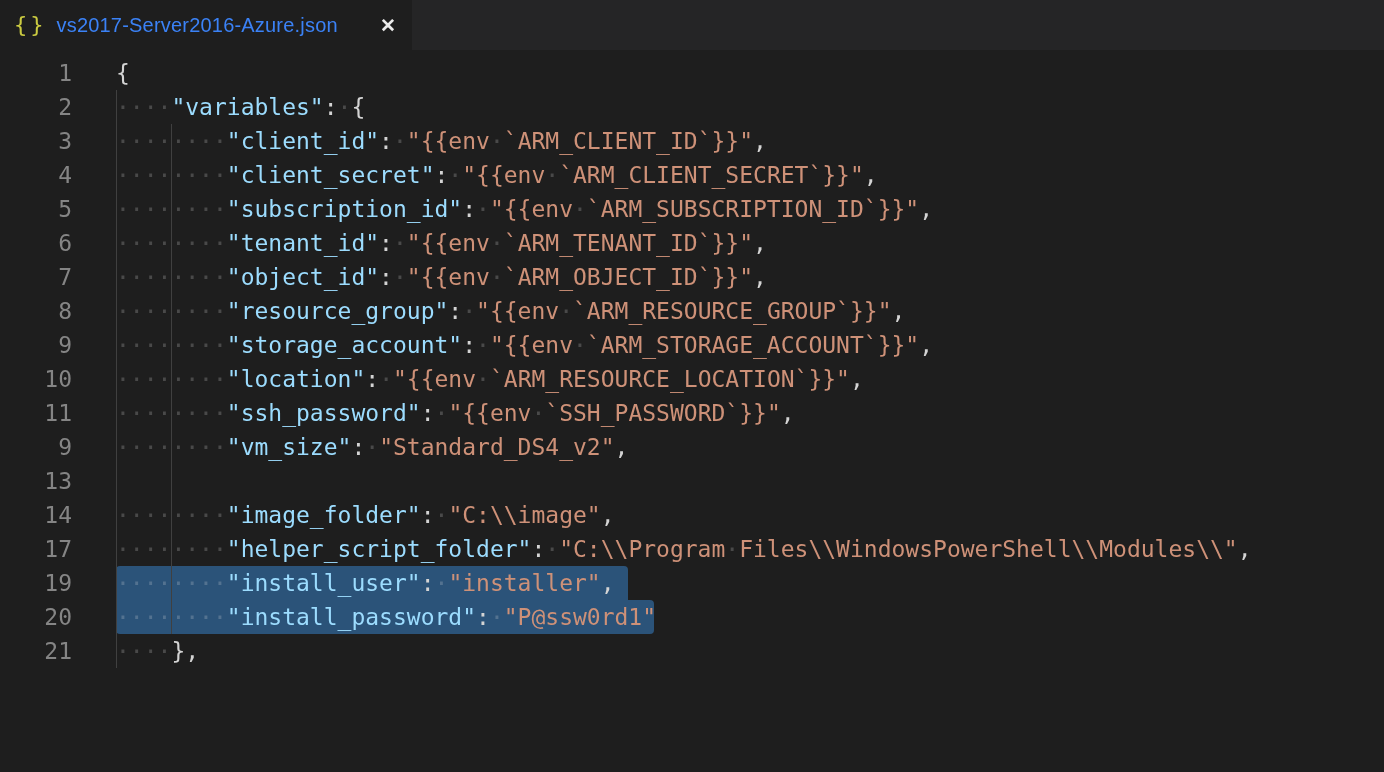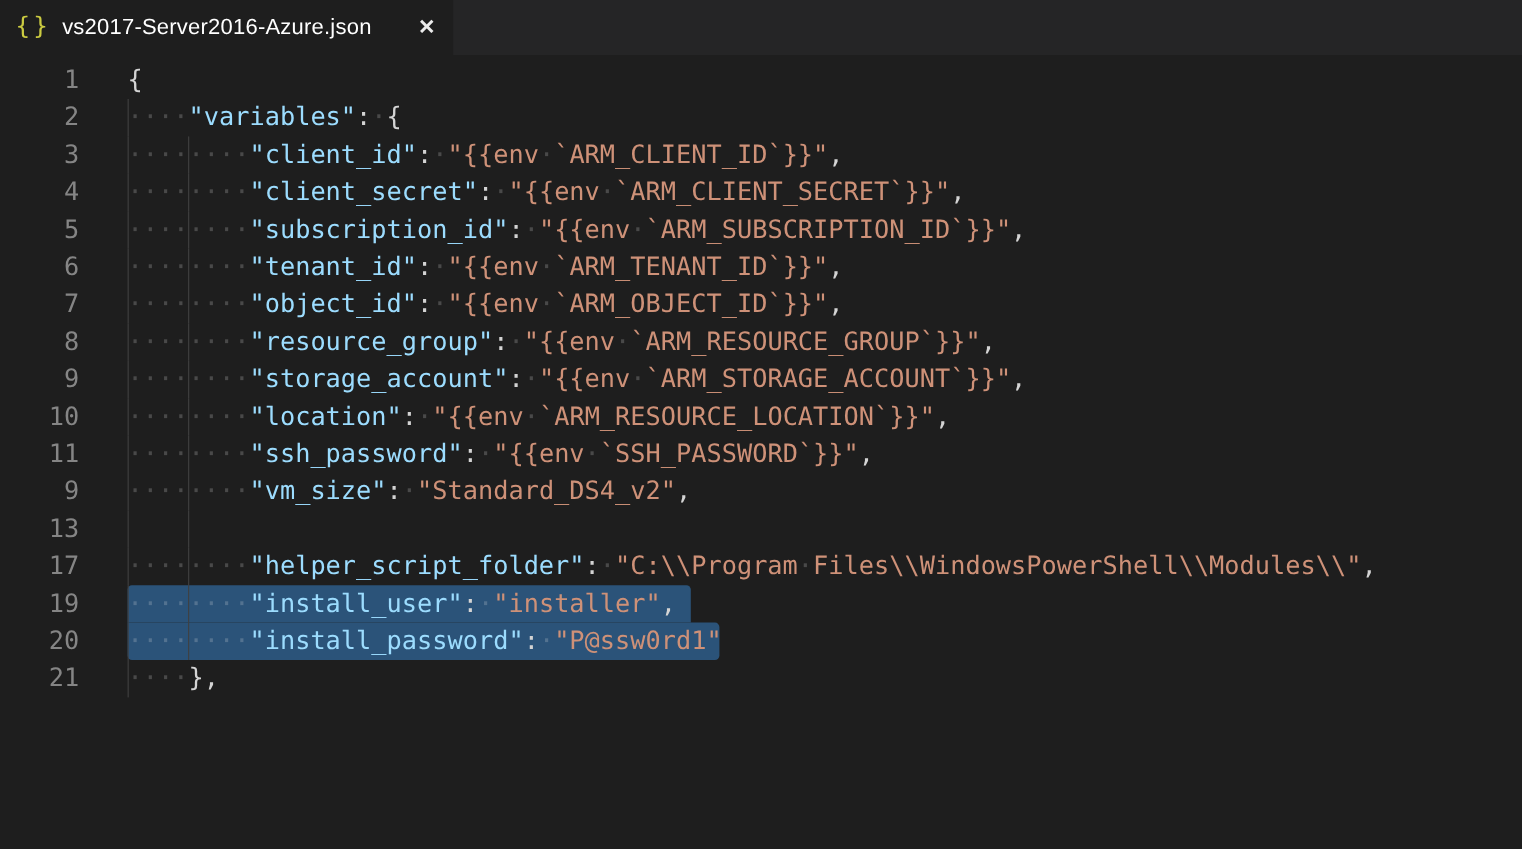--- a/index.html
+++ b/index.html
@@ -25,21 +25,21 @@
     cursor: pointer;
   }
   .tab-icon {
     font-family: "DejaVu Sans Mono", monospace;
     font-size: 22px; letter-spacing: 3px;
     color: #cbcb41;
     margin-right: 10px;
     transform: translateY(-1px);
   }
   .tab-title {
-    color: #ffffff; font-size: 20px; letter-spacing: 0.2px;
+    color: #3b82f6; font-size: 20px; letter-spacing: 0.2px;
     white-space: nowrap;
   }
   .tab-close {
     margin-left: auto;
     color: #ececec; font-size: 19px; font-weight: bold;
     line-height: 1; padding: 2px;
     cursor: pointer;
   }
 
   
@@ -90,18 +90,19 @@
       <div class="row"><div class="guide" style="left: 116px;"></div><div class="guide" style="left: 171.2px;"></div><span class="ln">4</span><span class="code"><span class="w">········</span><span class="k">"client_secret"</span><span class="p">:</span><span class="w">·</span><span class="s">"{{env</span><span class="w">·</span><span class="s">`ARM_CLIENT_SECRET`}}"</span><span class="p">,</span></span></div>
       <div class="row"><div class="guide" style="left: 116px;"></div><div class="guide" style="left: 171.2px;"></div><span class="ln">5</span><span class="code"><span class="w">········</span><span class="k">"subscription_id"</span><span class="p">:</span><span class="w">·</span><span class="s">"{{env</span><span class="w">·</span><span class="s">`ARM_SUBSCRIPTION_ID`}}"</span><span class="p">,</span></span></div>
       <div class="row"><div class="guide" style="left: 116px;"></div><div class="guide" style="left: 171.2px;"></div><span class="ln">6</span><span class="code"><span class="w">········</span><span class="k">"tenant_id"</span><span class="p">:</span><span class="w">·</span><span class="s">"{{env</span><span class="w">·</span><span class="s">`ARM_TENANT_ID`}}"</span><span class="p">,</span></span></div>
       <div class="row"><div class="guide" style="left: 116px;"></div><div class="guide" style="left: 171.2px;"></div><span class="ln">7</span><span class="code"><span class="w">········</span><span class="k">"object_id"</span><span class="p">:</span><span class="w">·</span><span class="s">"{{env</span><span class="w">·</span><span class="s">`ARM_OBJECT_ID`}}"</span><span class="p">,</span></span></div>
       <div class="row"><div class="guide" style="left: 116px;"></div><div class="guide" style="left: 171.2px;"></div><span class="ln">8</span><span class="code"><span class="w">········</span><span class="k">"resource_group"</span><span class="p">:</span><span class="w">·</span><span class="s">"{{env</span><span class="w">·</span><span class="s">`ARM_RESOURCE_GROUP`}}"</span><span class="p">,</span></span></div>
       <div class="row"><div class="guide" style="left: 116px;"></div><div class="guide" style="left: 171.2px;"></div><span class="ln">9</span><span class="code"><span class="w">········</span><span class="k">"storage_account"</span><span class="p">:</span><span class="w">·</span><span class="s">"{{env</span><span class="w">·</span><span class="s">`ARM_STORAGE_ACCOUNT`}}"</span><span class="p">,</span></span></div>
       <div class="row"><div class="guide" style="left: 116px;"></div><div class="guide" style="left: 171.2px;"></div><span class="ln">10</span><span class="code"><span class="w">········</span><span class="k">"location"</span><span class="p">:</span><span class="w">·</span><span class="s">"{{env</span><span class="w">·</span><span class="s">`ARM_RESOURCE_LOCATION`}}"</span><span class="p">,</span></span></div>
       <div class="row"><div class="guide" style="left: 116px;"></div><div class="guide" style="left: 171.2px;"></div><span class="ln">11</span><span class="code"><span class="w">········</span><span class="k">"ssh_password"</span><span class="p">:</span><span class="w">·</span><span class="s">"{{env</span><span class="w">·</span><span class="s">`SSH_PASSWORD`}}"</span><span class="p">,</span></span></div>
       <div class="row"><div class="guide" style="left: 116px;"></div><div class="guide" style="left: 171.2px;"></div><span class="ln">9</span><span class="code"><span class="w">········</span><span class="k">"vm_size"</span><span class="p">:</span><span class="w">·</span><span class="s">"Standard_DS4_v2"</span><span class="p">,</span></span></div>
       <div class="row"><div class="guide" style="left: 116px;"></div><div class="guide" style="left: 171.2px;"></div><span class="ln">13</span><span class="code"></span></div>
+      <div class="row"><div class="guide" style="left: 116px;"></div><div class="guide" style="left: 171.2px;"></div><span class="ln">14</span><span class="code"><span class="w">········</span><span class="k">"image_folder"</span><span class="p">:</span><span class="w">·</span><span class="s">"C:\\image"</span><span class="p">,</span></span></div>
       <div class="row"><div class="guide" style="left: 116px;"></div><div class="guide" style="left: 171.2px;"></div><span class="ln">17</span><span class="code"><span class="w">········</span><span class="k">"helper_script_folder"</span><span class="p">:</span><span class="w">·</span><span class="s">"C:\\Program</span><span class="w">·</span><span class="s">Files\\WindowsPowerShell\\Modules\\"</span><span class="p">,</span></span></div>
       <div class="row"><div class="sel" style="left: 116px; width: 511.8px; border-radius: 4px 4px 0px 0px;"></div><div class="guide" style="left: 116px;"></div><div class="guide" style="left: 171.2px;"></div><span class="ln">19</span><span class="code"><span class="w">········</span><span class="k">"install_user"</span><span class="p">:</span><span class="w">·</span><span class="s">"installer"</span><span class="p">,</span></span></div>
       <div class="row"><div class="sel" style="left: 116px; width: 538.2px; border-radius: 0px 4px 4px;"></div><div class="guide" style="left: 116px;"></div><div class="guide" style="left: 171.2px;"></div><span class="ln">20</span><span class="code"><span class="w">········</span><span class="k">"install_password"</span><span class="p">:</span><span class="w">·</span><span class="s">"P@ssw0rd1"</span></span></div>
       <div class="row"><div class="guide" style="left: 116px;"></div><span class="ln">21</span><span class="code"><span class="w">····</span><span class="p">},</span></span></div>
     </div>
 </div>
 
 </body></html>

